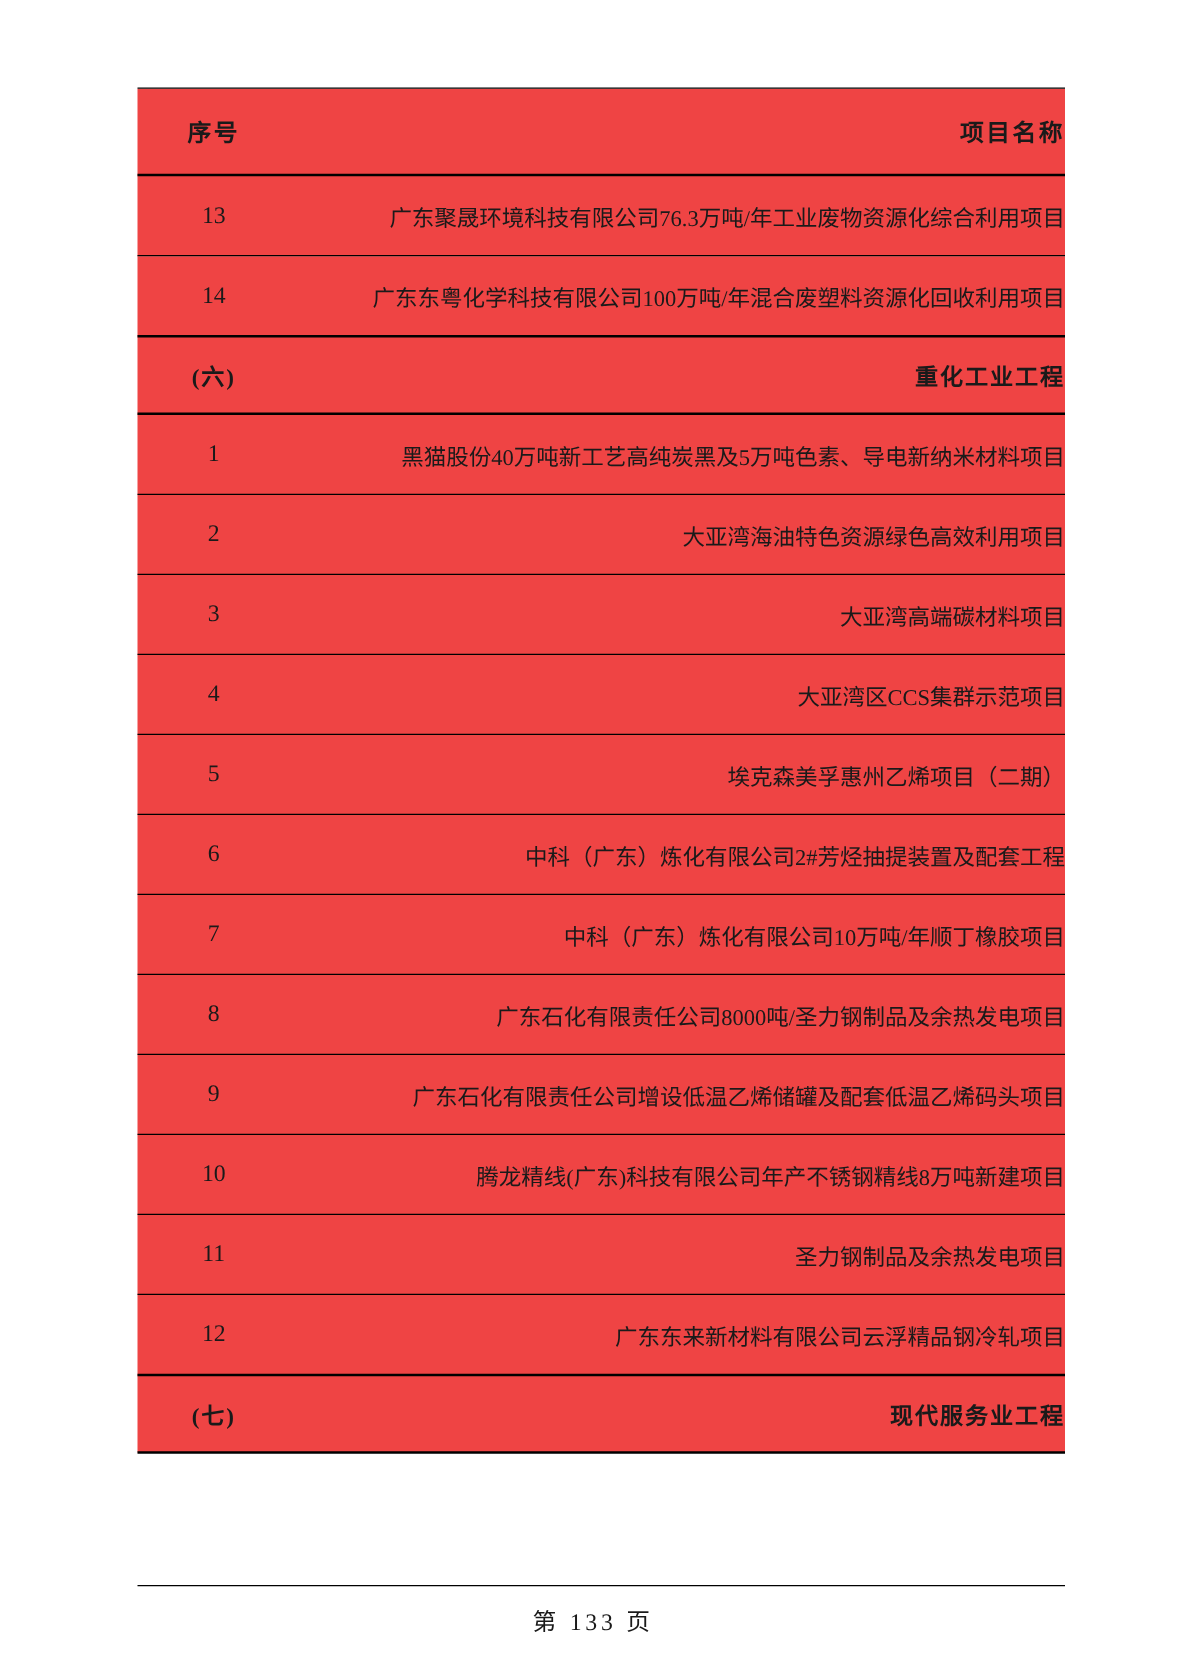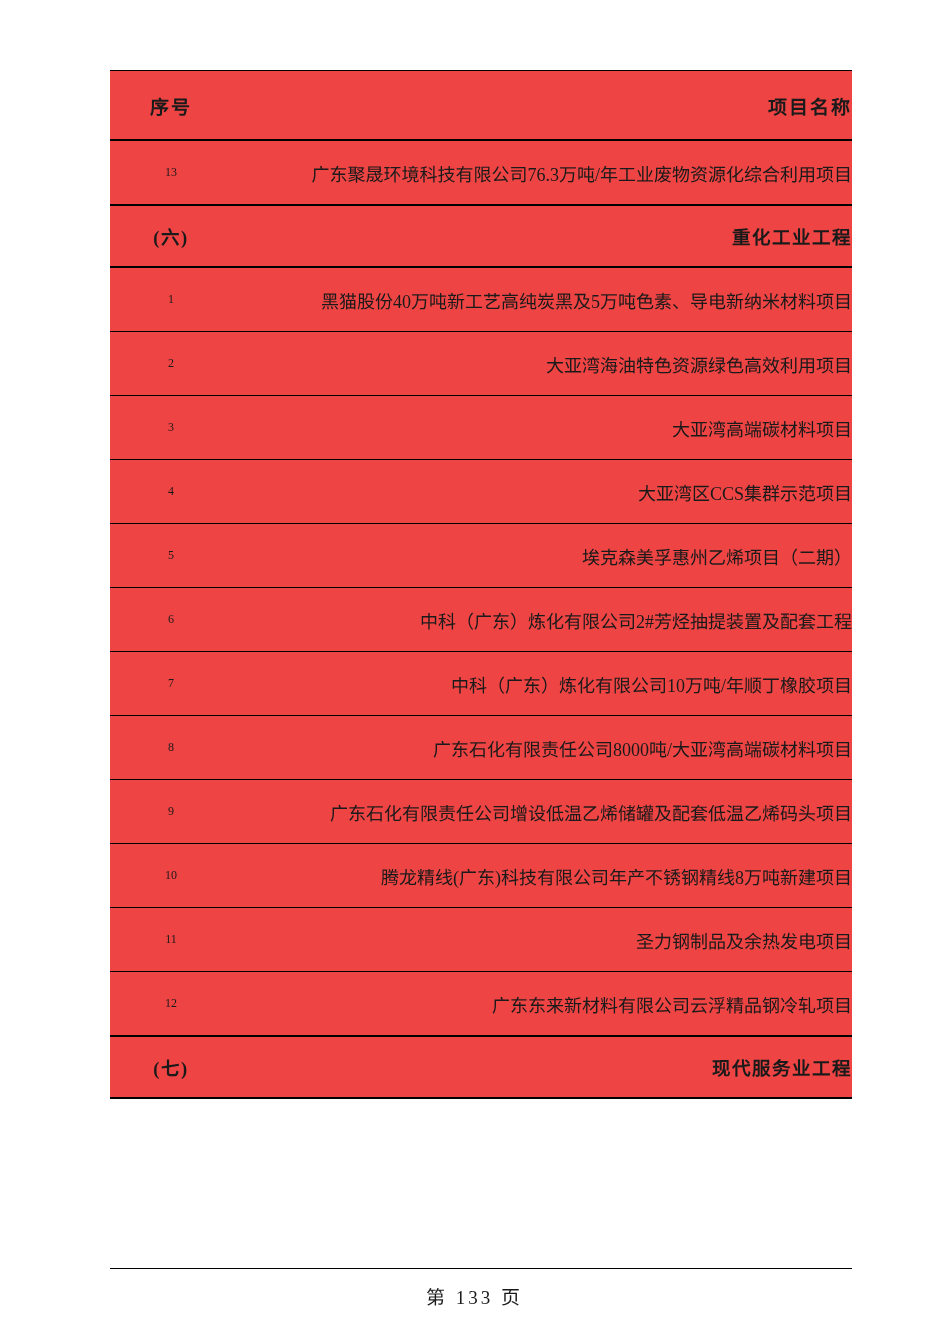--- a/index.html
+++ b/index.html
@@ -69,21 +69,21 @@
 
   
   .row-item .col-seq,
   .row-item .col-name {
     height: 63px;
     font-size: 18px;
     border-top: 1px solid #000;
     border-bottom: 1px solid #000;
   }
   .row-item .col-seq {
-    font-size: 12px;
+    font-size: 19px;
     margin-top: 12px;
   }
 
   
   .row-section .col-seq,
   .row-section .col-name {
     height: 60px;
     font-weight: bold;
     font-size: 18.5px;
     border-top: 2px solid #000;
@@ -138,20 +138,28 @@
     </thead>
     <tbody id="table-body">
         <tr class="row-item">
           <td class="col-seq">
             <span class="cell-pad-seq">13</span>
           </td>
           <td class="col-name">
             <span class="cell-pad-name">广东聚晟环境科技有限公司76.3万吨/年工业废物资源化综合利用项目</span>
           </td>
         </tr>
+        <tr class="row-item">
+          <td class="col-seq">
+            <span class="cell-pad-seq">14</span>
+          </td>
+          <td class="col-name">
+            <span class="cell-pad-name">广东东粤化学科技有限公司100万吨/年混合废塑料资源化回收利用项目</span>
+          </td>
+        </tr>
         <tr class="row-section">
           <td class="col-seq">
             <span class="cell-pad-seq">(六)</span>
           </td>
           <td class="col-name">
             <span class="cell-pad-name">重化工业工程</span>
           </td>
         </tr>
         <tr class="row-item">
           <td class="col-seq">
@@ -207,21 +215,21 @@
           </td>
           <td class="col-name">
             <span class="cell-pad-name">中科（广东）炼化有限公司10万吨/年顺丁橡胶项目</span>
           </td>
         </tr>
         <tr class="row-item">
           <td class="col-seq">
             <span class="cell-pad-seq">8</span>
           </td>
           <td class="col-name">
-            <span class="cell-pad-name">广东石化有限责任公司8000吨/大亚湾高端碳材料项目</span>
+            <span class="cell-pad-name">广东石化有限责任公司8000吨/圣力钢制品及余热发电项目</span>
           </td>
         </tr>
         <tr class="row-item">
           <td class="col-seq">
             <span class="cell-pad-seq">9</span>
           </td>
           <td class="col-name">
             <span class="cell-pad-name">广东石化有限责任公司增设低温乙烯储罐及配套低温乙烯码头项目</span>
           </td>
         </tr>

